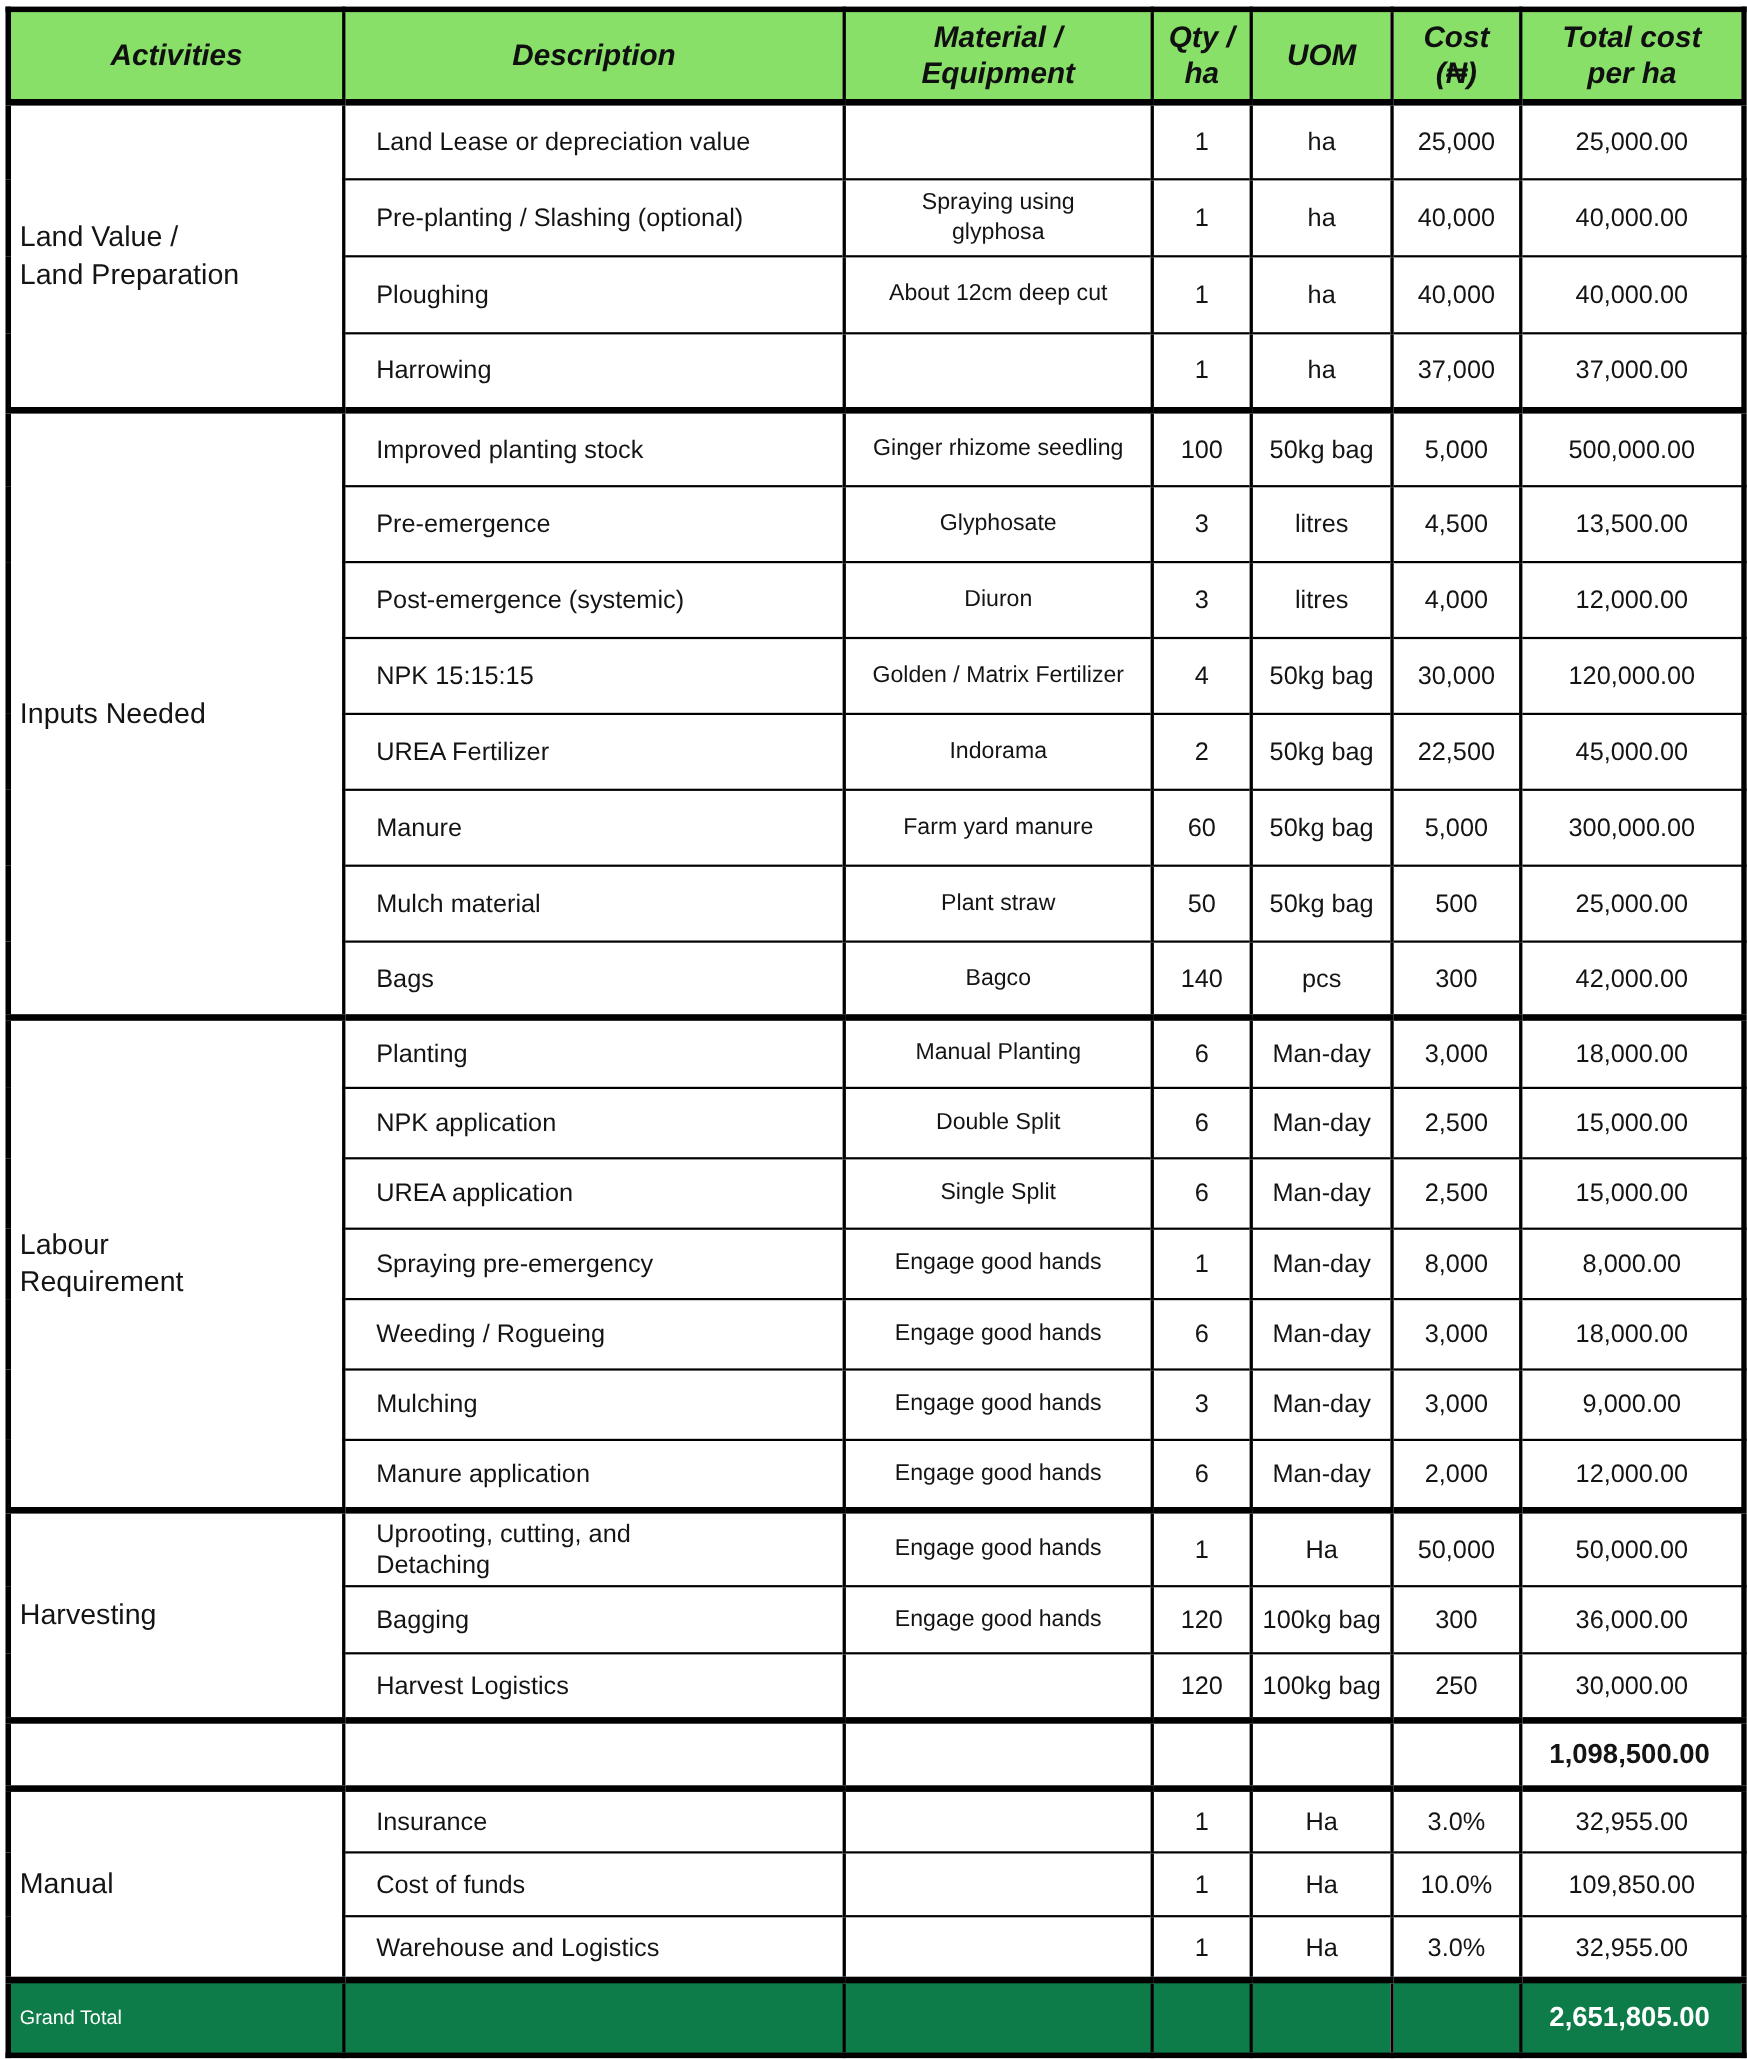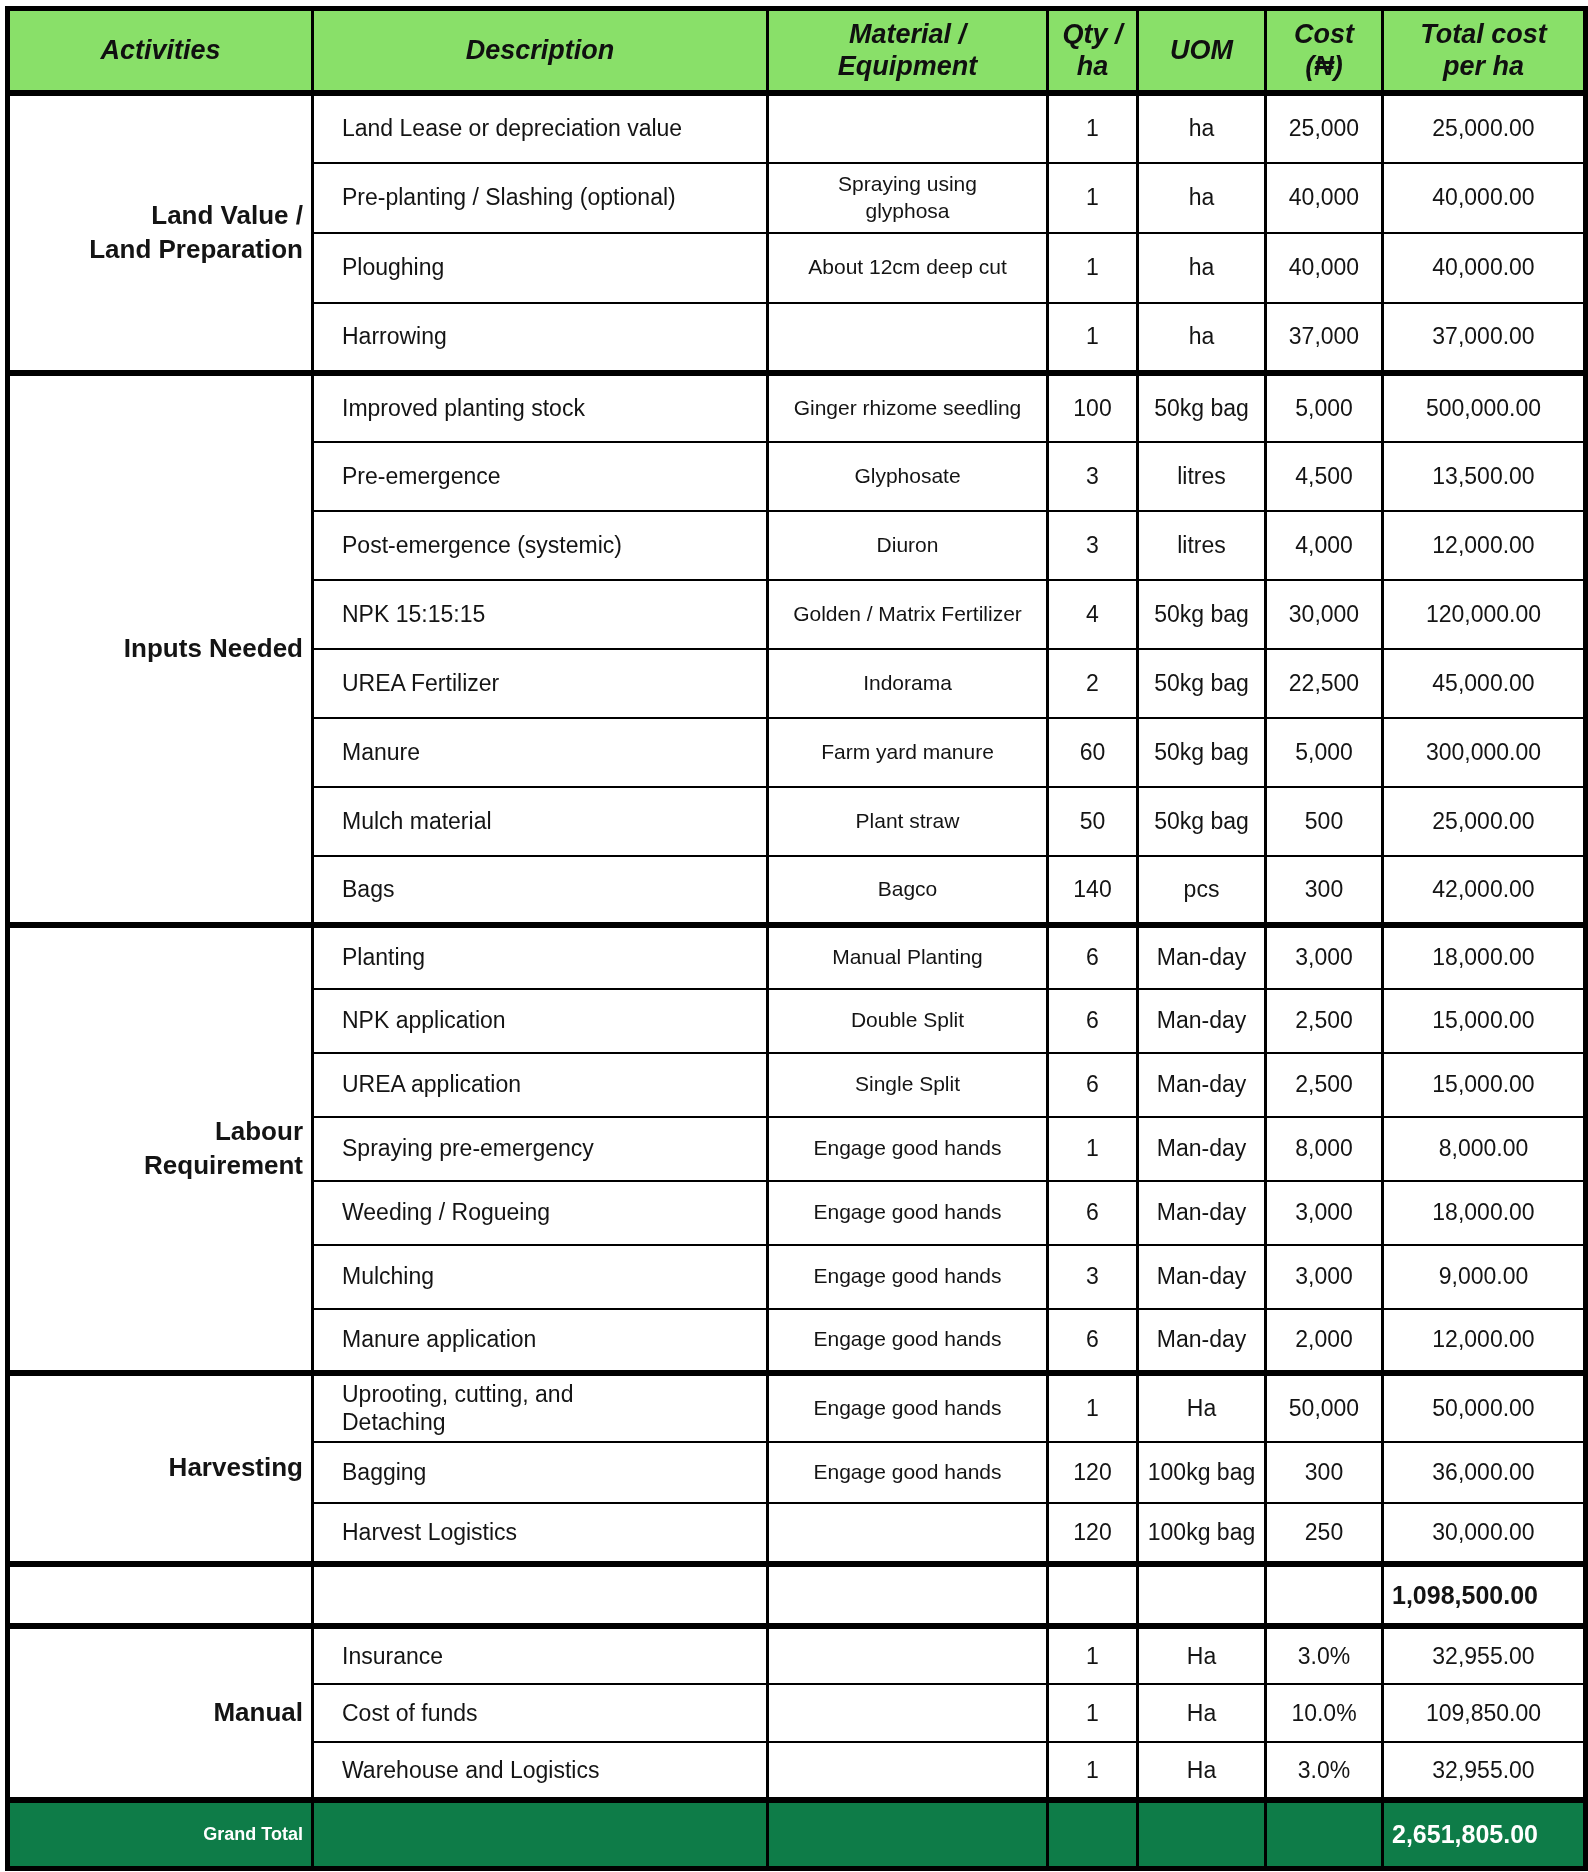--- a/index.html
+++ b/index.html
@@ -57,22 +57,22 @@
   tr.g-inputs_needed{height:69px;}
   tr.g-labour_requirement{height:64px;}
   tr.g-harvesting{height:61px;}
   tr.g-subtotal{height:62px;}
   tr.g-finance{height:58px;}
   tr.g-grand{height:68px;}
 
   th.act{
     background:#ffffff;
     font-size:26px;
-    font-weight:700;
-    text-align:right;
+    font-weight:400;
+    text-align:left;
     white-space:pre-line;
     line-height:1.3;
   }
   td.desc{
     text-align:left;
     padding-left:28px;
     font-size:23px;
     white-space:pre-line;
     line-height:1.25;
   }
@@ -85,21 +85,21 @@
   td.qty,td.uom,td.cost{
     text-align:center;
     font-size:23px;
   }
   td.total{
     text-align:center;
     font-size:23px;
     margin-left:48px;
   }
   td.total.sum{
-    text-align:left;
+    text-align:center;
     padding-right:12px;
     font-weight:700;
     font-size:25px;
   }
   tr.g-grand td, tr.g-grand th{
     background:var(--grand-green);
     color:var(--grand-text);
   }
   tr.g-grand th.act{
     background:var(--grand-green);

